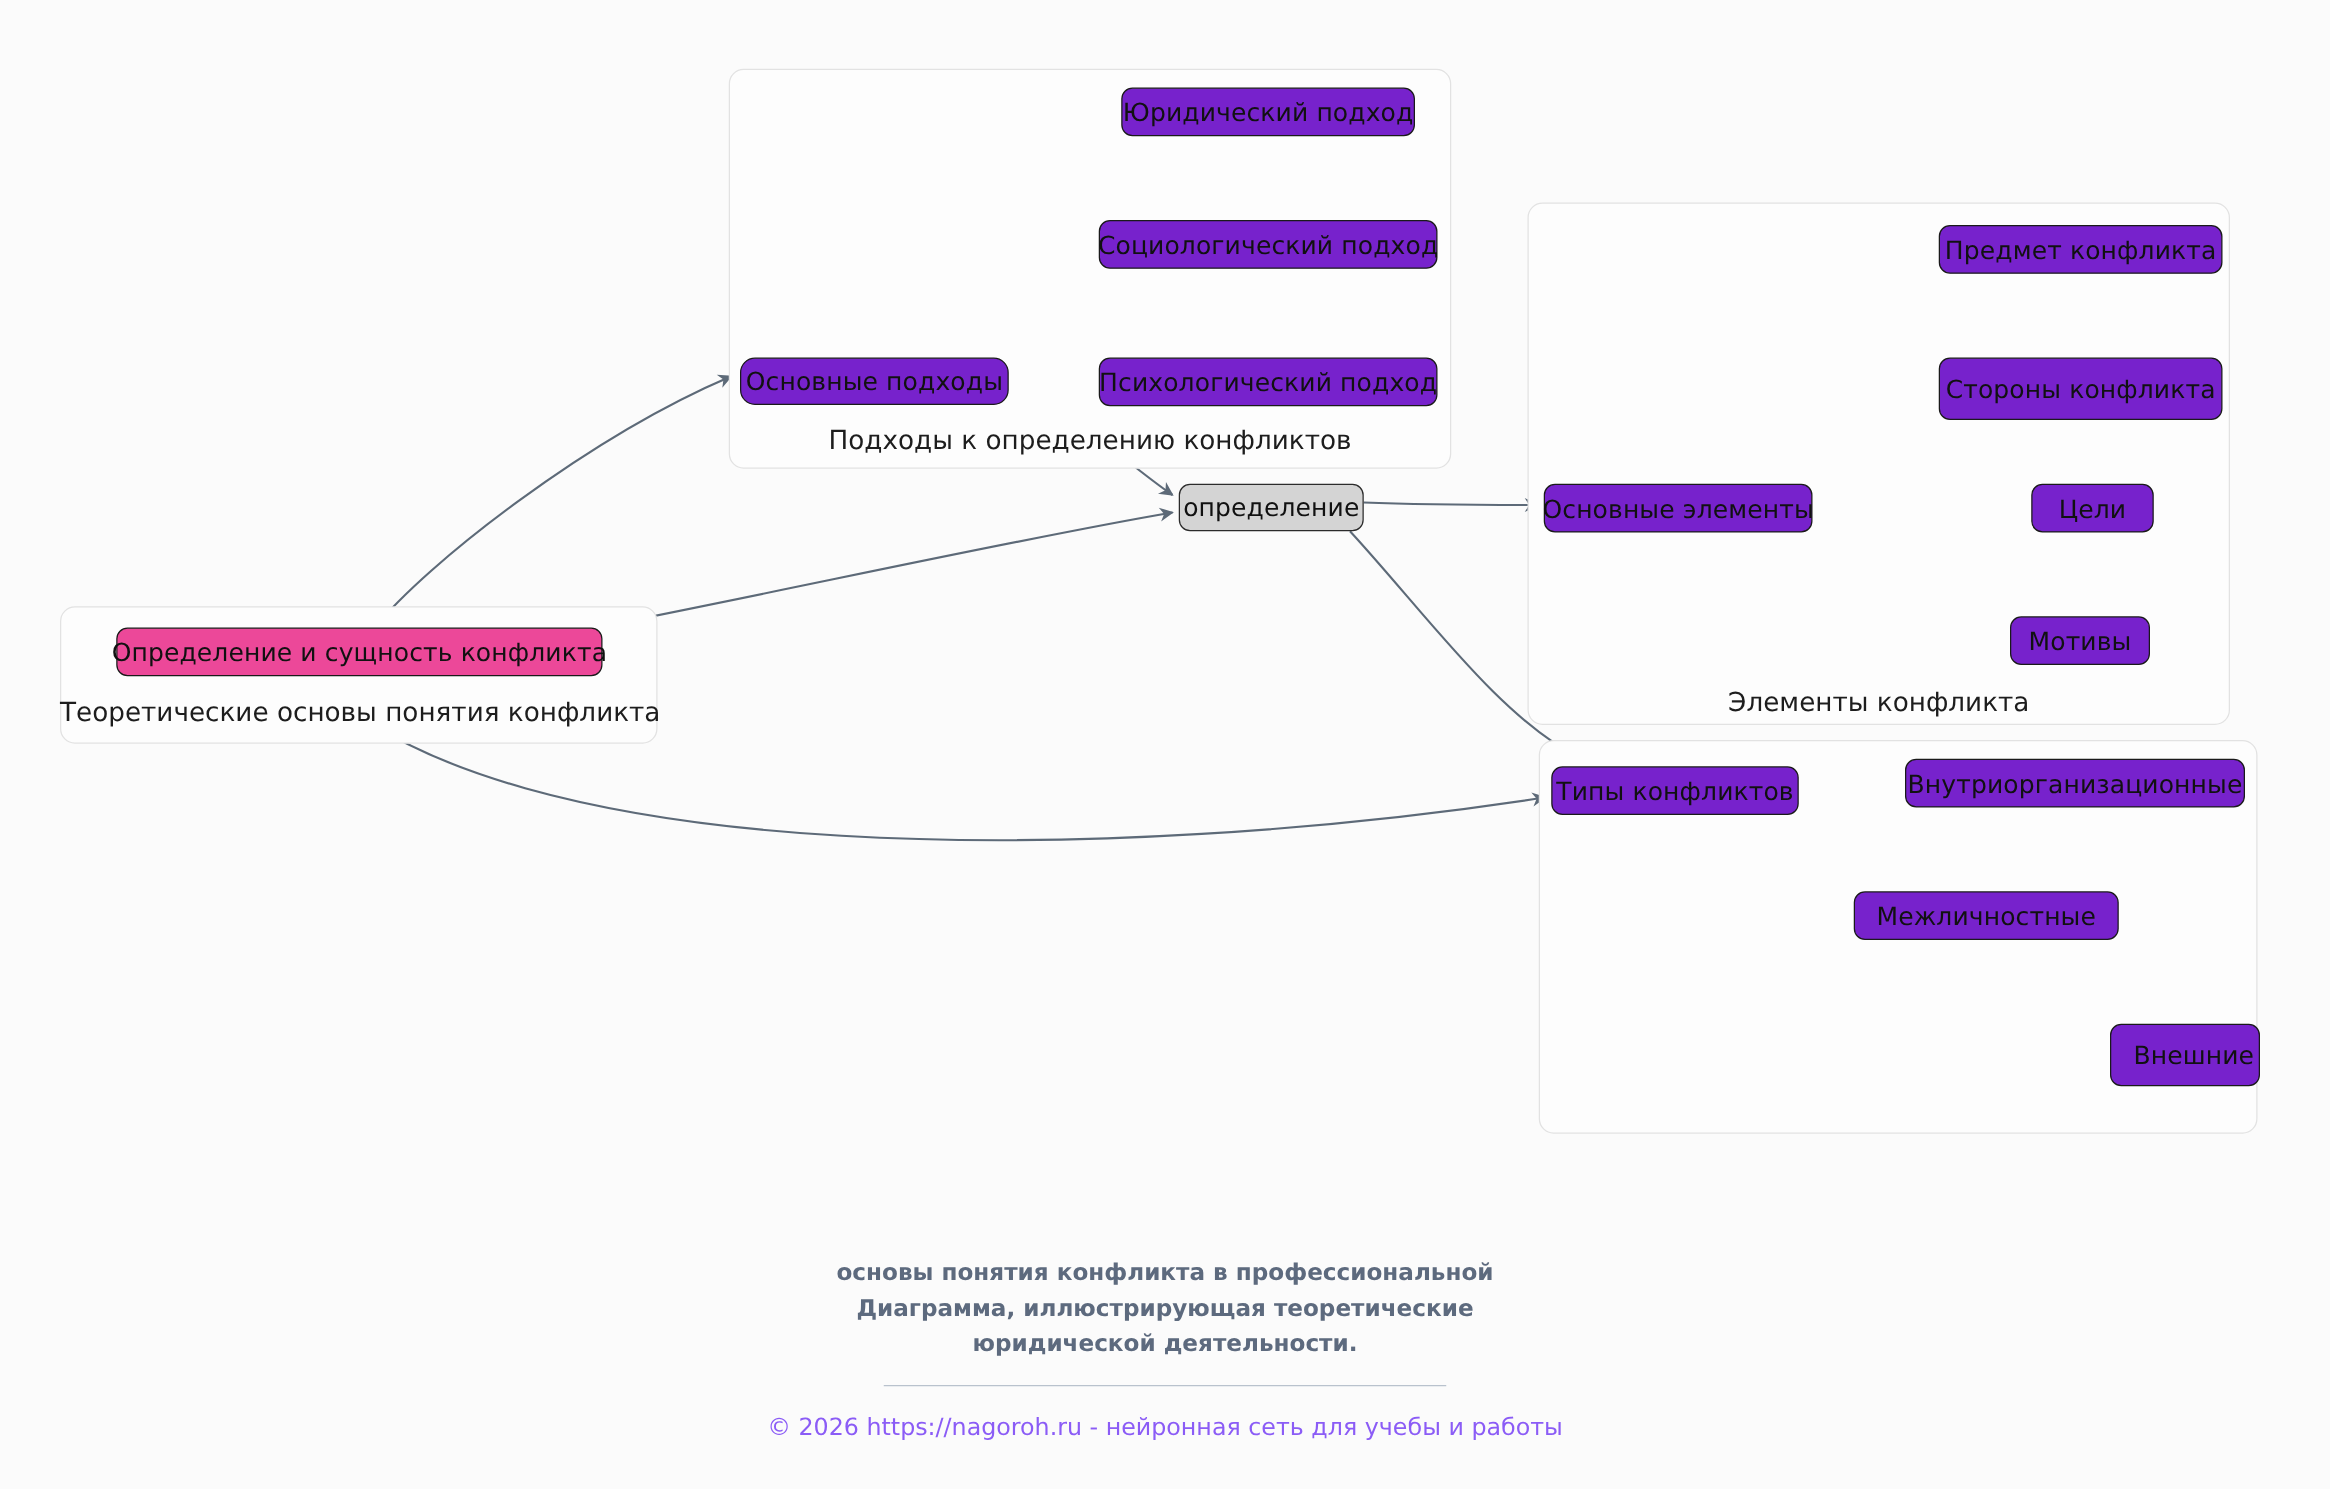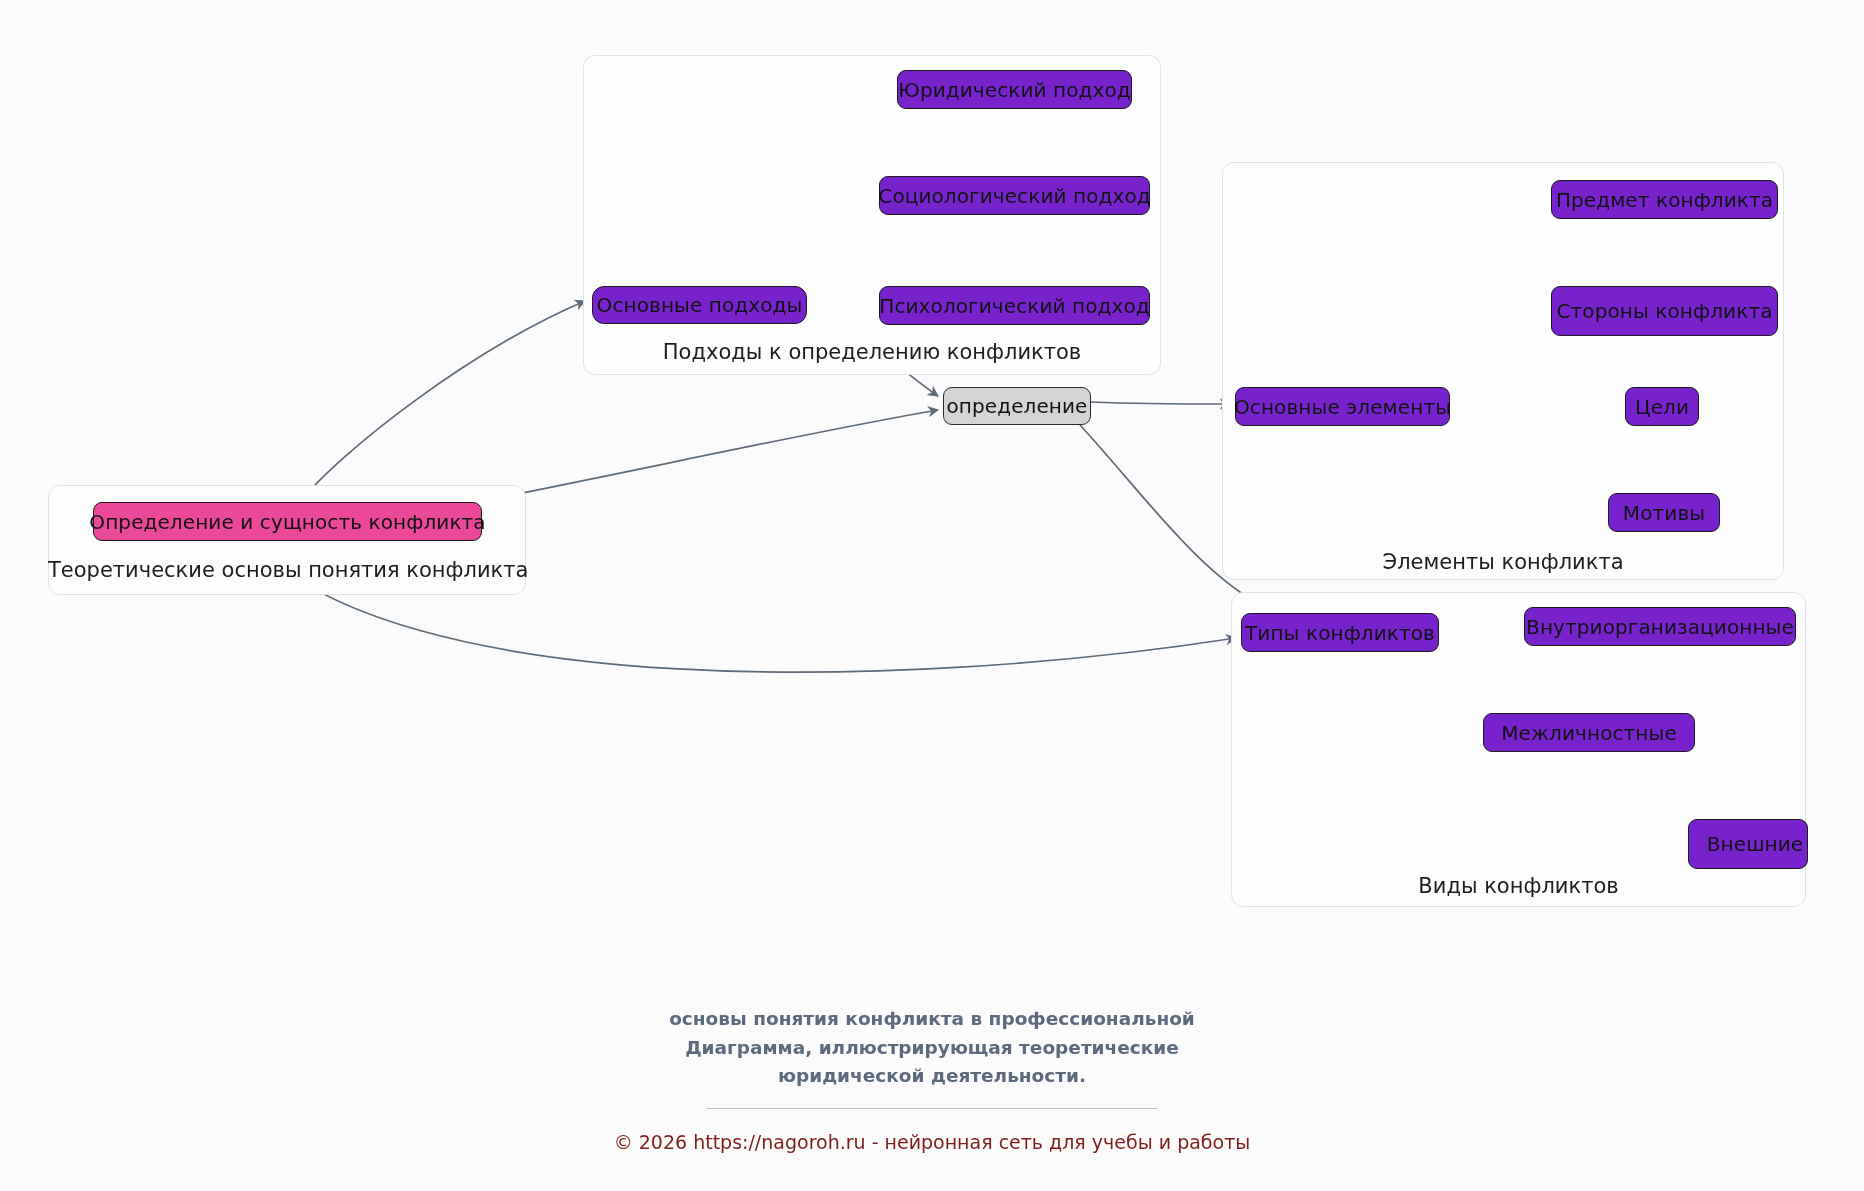--- a/index.html
+++ b/index.html
@@ -78,21 +78,21 @@
   }
   .footer-rule {
     width: 450px;
     height: 1px;
     background: #b9c2cd;
     margin: 17px auto 0 auto;
   }
   .footer-credit {
     margin-top: 22px;
     font-size: 19px;
-    color: #7f1d1d;
+    color: #8b5cf6;
     font-family: "DejaVu Sans", "Liberation Sans", sans-serif;
   }
 </style>
 </head>
 <body>
 
 <div id="canvas">
 
   <svg class="edge-layer" viewBox="0 0 1864 1191">
     <defs>
@@ -123,41 +123,40 @@
   <div class="cluster" style="left:583px; top:55px; width:578px; height:320px;"></div>
   <div class="cluster-label" style="left:583px; top:340px; width:578px;">Подходы к определению конфликтов</div>
 
   <div class="cluster" style="left:48px; top:485px; width:478px; height:110px;"></div>
   <div class="cluster-label" style="left:48px; top:558px; width:478px;">Теоретические основы понятия конфликта</div>
 
   <div class="cluster" style="left:1222px; top:162px; width:562px; height:418px;"></div>
   <div class="cluster-label" style="left:1222px; top:550px; width:562px;">Элементы конфликта</div>
 
   <div class="cluster" style="left:1231px; top:592px; width:575px; height:315px;"></div>
-  <div class="cluster-label" style="left:1231px; top:874px; width:575px;">Виды конфликтов</div>
 
   <div class="node green" style="left:93px; top:502px; width:389px; height:39px;">Определение и сущность конфликта</div>
 
   <div class="node grey" style="left:943px; top:387px; width:148px; height:38px;">определение</div>
 
   <div class="node purple" style="left:592px; top:286px; width:215px; height:38px;border-radius:12px;">Основные подходы</div>
 
   <div class="node purple" style="left:897px; top:70px; width:235px; height:39px;">Юридический подход</div>
 
   <div class="node purple" style="left:879px; top:176px; width:271px; height:39px;">Социологический подход</div>
 
   <div class="node purple" style="left:879px; top:286px; width:271px; height:39px;">Психологический подход</div>
 
   <div class="node purple" style="left:1235px; top:387px; width:215px; height:39px;">Основные элементы</div>
 
   <div class="node purple" style="left:1551px; top:180px; width:227px; height:39px;">Предмет конфликта</div>
 
   <div class="node purple" style="left:1551px; top:286px; width:227px; height:50px;">Стороны конфликта</div>
 
-  <div class="node purple" style="left:1625px; top:387px; width:74px; height:39px;">Цели</div>
+  <div class="node purple" style="left:1625px; top:387px; width:98px; height:39px;">Цели</div>
 
   <div class="node purple" style="left:1608px; top:493px; width:112px; height:39px;">Мотивы</div>
 
   <div class="node purple" style="left:1241px; top:613px; width:198px; height:39px;">Типы конфликтов</div>
 
   <div class="node purple" style="left:1524px; top:607px; width:272px; height:39px;">Внутриорганизационные</div>
 
   <div class="node purple" style="left:1483px; top:713px; width:212px; height:39px;">Межличностные</div>
 
   <div class="node purple" style="left:1688px; top:819px; width:120px; height:50px;padding-left:28px;">Внешние</div>

